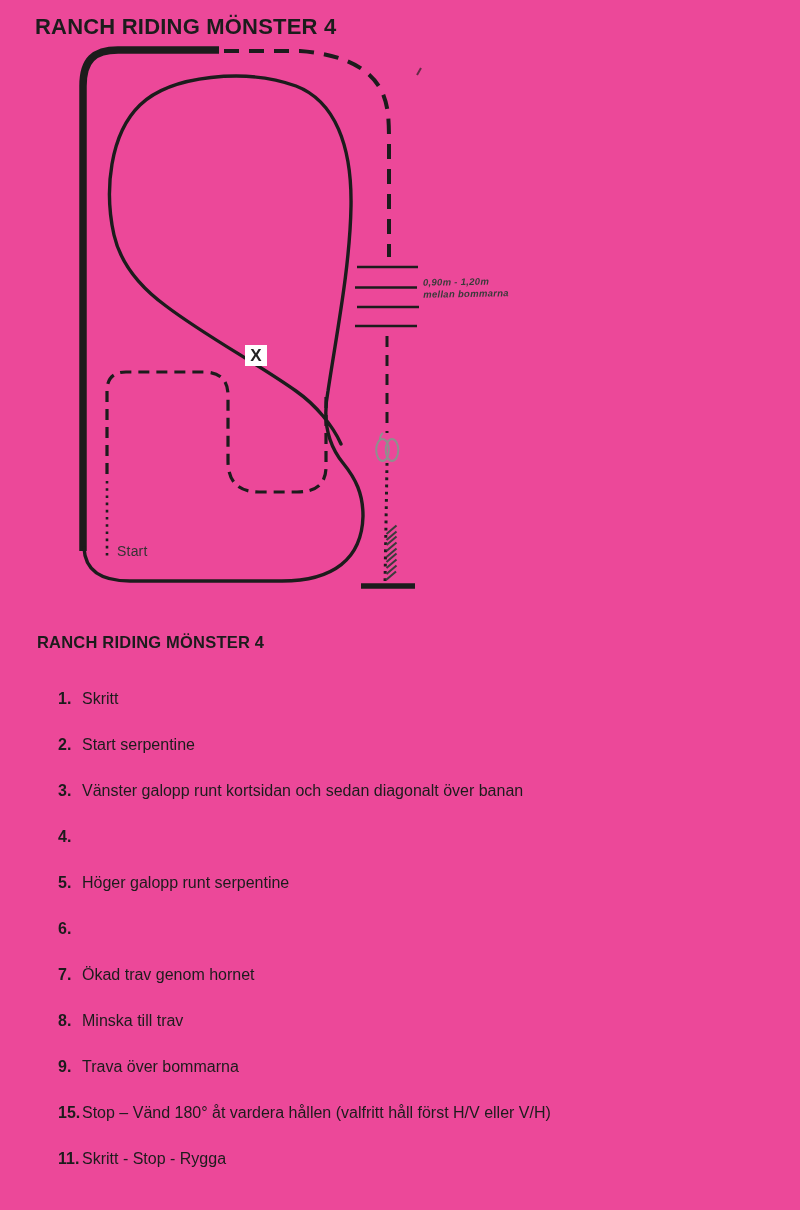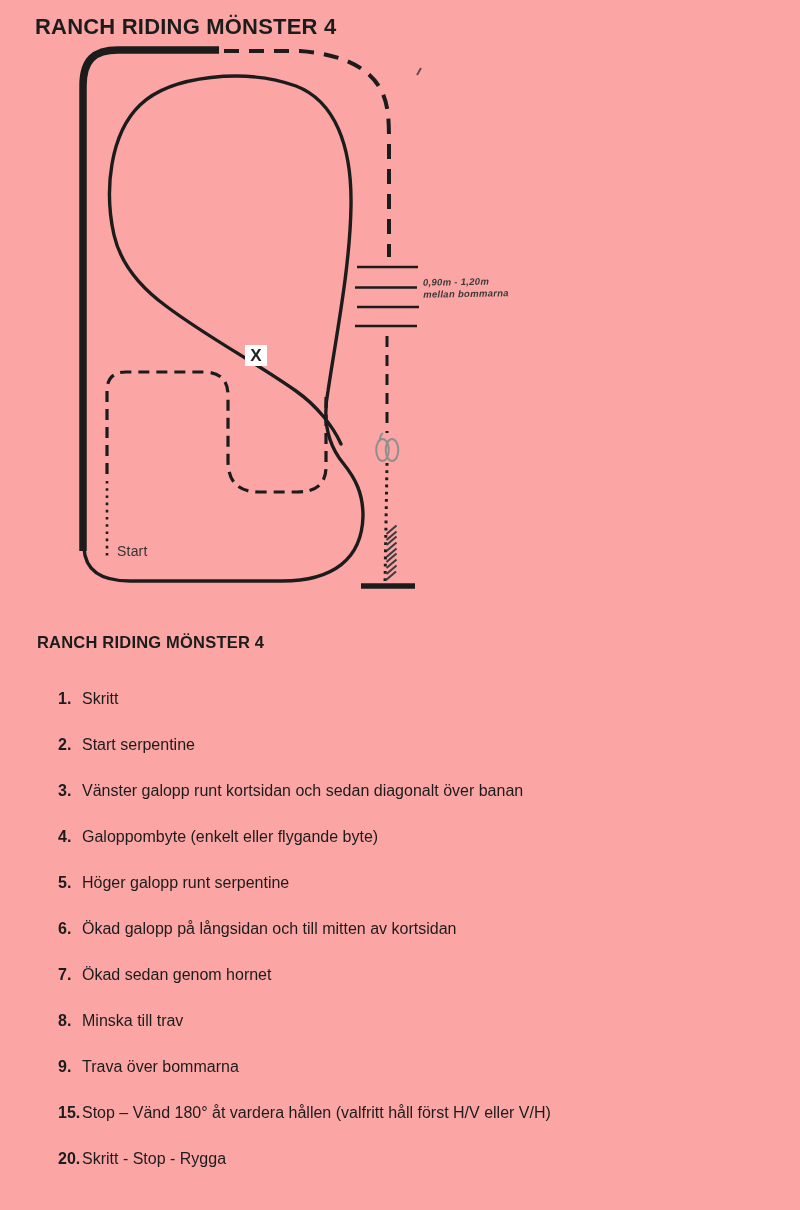--- a/index.html
+++ b/index.html
@@ -6,21 +6,21 @@
     --ink:#1c1c1c;
     --spin:#8f8f8f;
     --hatch:#3c3c3c;
   }
   *{margin:0;padding:0;box-sizing:border-box;}
   html,body{background:#ffffff;}
   .page{
     position:relative;
     width:800px;
     height:1210px;
-    background:#fca5a5;
+    background:#ec4899;
     font-family:"Liberation Sans", sans-serif;
     color:var(--ink);
     overflow:hidden;
   }
   .top-title{
     position:absolute;
     left:35px; top:14px;
     font-size:22px;
     font-weight:bold;
     letter-spacing:0.2px;
@@ -173,44 +173,42 @@
       <li class="step">
         <span class="num">2.</span>
         <span class="txt">Start serpentine</span>
       </li>
       <li class="step">
         <span class="num">3.</span>
         <span class="txt">Vänster galopp runt kortsidan och sedan diagonalt över banan</span>
       </li>
       <li class="step">
         <span class="num">4.</span>
-        <span class="txt">Galoppombyte (enkelt eller flygande byte)</span>
       </li>
       <li class="step">
         <span class="num">5.</span>
         <span class="txt">Höger galopp runt serpentine</span>
       </li>
       <li class="step">
         <span class="num">6.</span>
-        <span class="txt">Ökad galopp på långsidan och till mitten av kortsidan</span>
       </li>
       <li class="step">
         <span class="num">7.</span>
-        <span class="txt">Ökad sedan genom hornet</span>
+        <span class="txt">Ökad trav genom hornet</span>
       </li>
       <li class="step">
         <span class="num">8.</span>
         <span class="txt">Minska till trav</span>
       </li>
       <li class="step">
         <span class="num">9.</span>
         <span class="txt">Trava över bommarna</span>
       </li>
       <li class="step">
         <span class="num">15.</span>
         <span class="txt">Stop – Vänd 180° åt vardera hållen (valfritt håll först H/V eller V/H)</span>
       </li>
       <li class="step">
-        <span class="num">20.</span>
+        <span class="num">11.</span>
         <span class="txt">Skritt - Stop - Rygga</span>
       </li>
     </ol>
 </div>
 
 </body></html>

